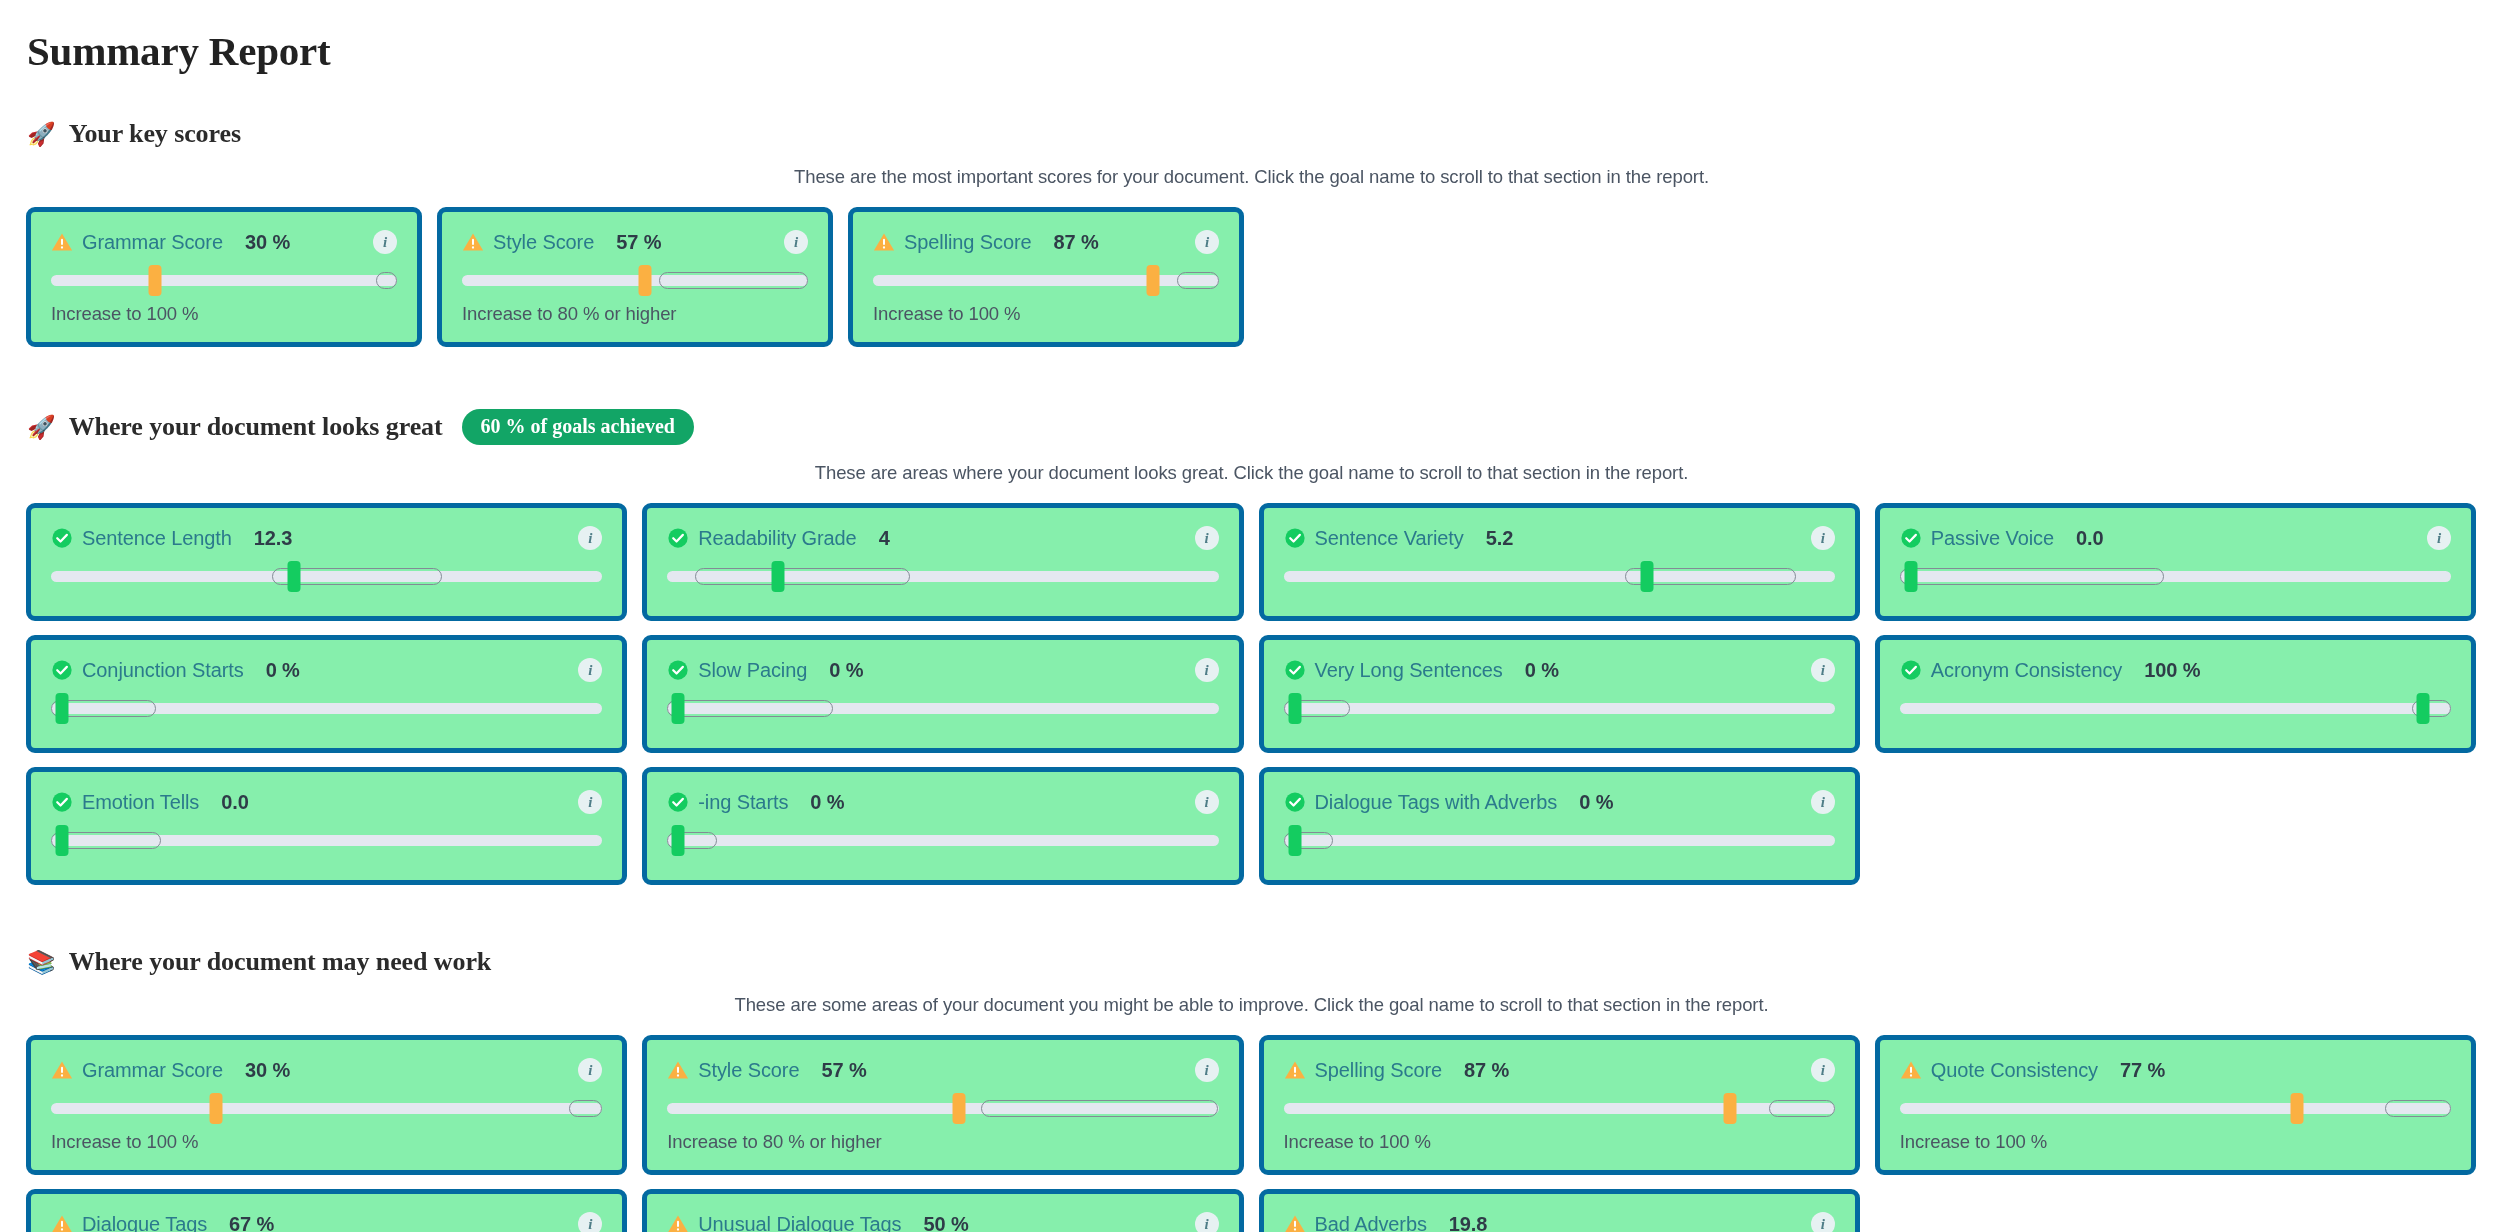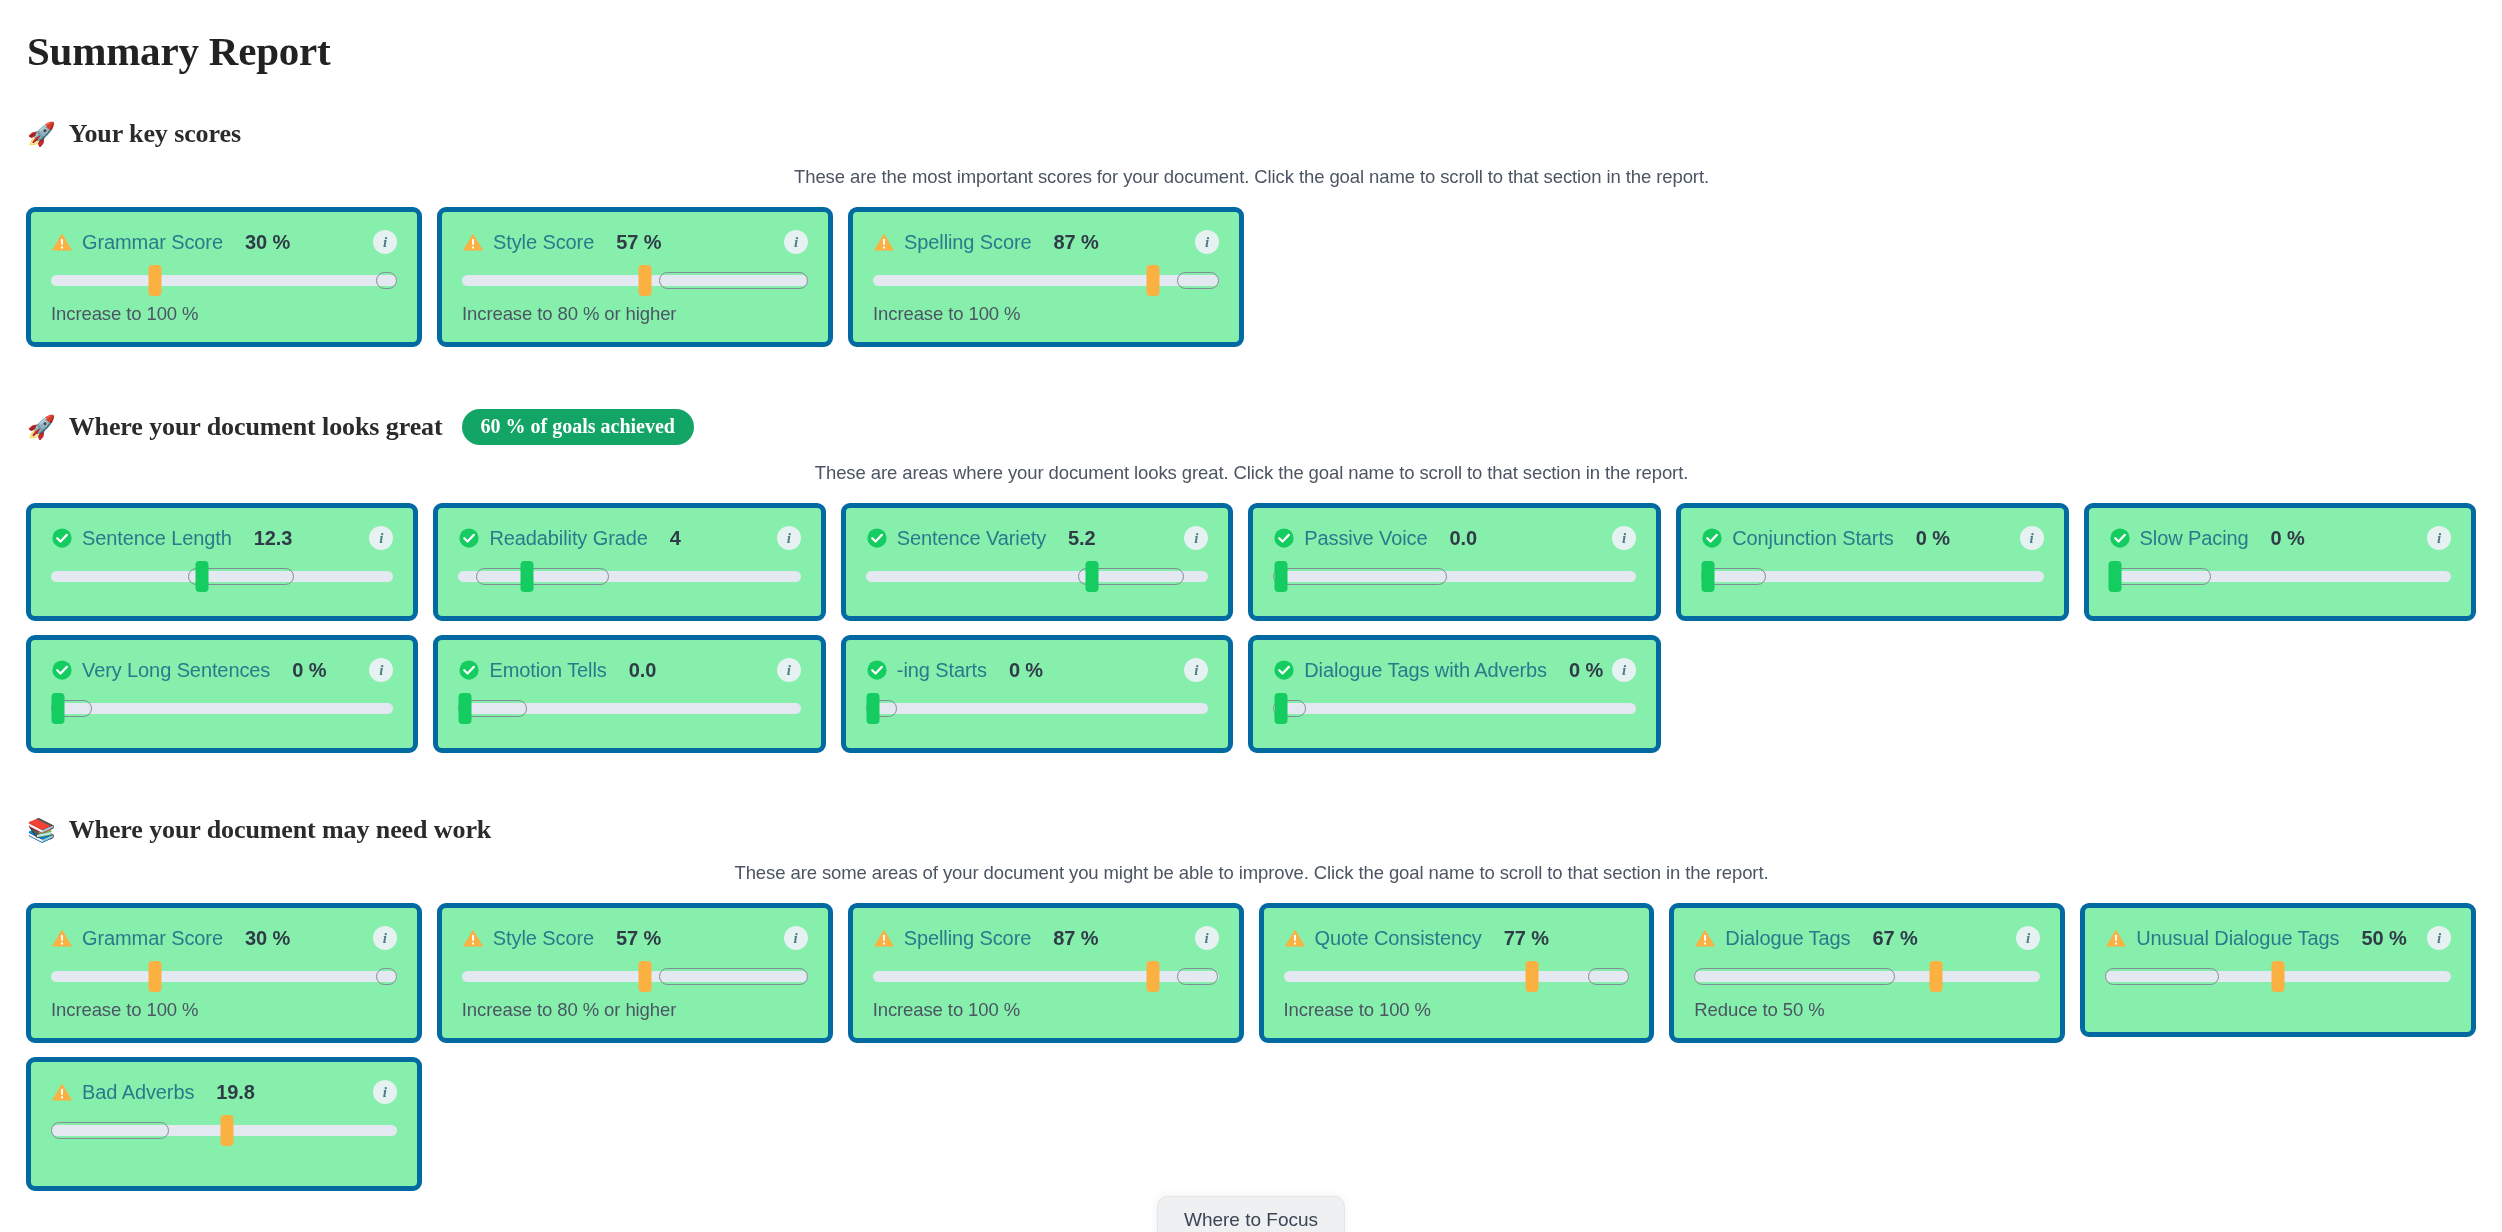--- a/index.html
+++ b/index.html
@@ -72,21 +72,21 @@
     text-align: center;
   }
 
   
   .grid {
     display: grid;
     gap: 14px 15px;
     align-items: start;
   }
   .grid.cols-3 { grid-template-columns: repeat(3, 1fr); width: 1218px; }
-  .grid.cols-6 { grid-template-columns: repeat(6, 1fr); width: 2450px; }
+  .grid.cols-6 { grid-template-columns: repeat(4, 1fr); width: 2450px; }
 
   .card {
     border: 5px solid #0369a1;
     border-radius: 9px;
     background: #86efac;
     padding: 18px 20px 17px 20px;
     min-height: 94px;
   }
   .card.tall { min-height: 134px; }
 
@@ -411,20 +411,38 @@
           </div>
         </div>
         <div class="card">
           <div class="card-head">
             <span class="status-icon">
               <svg width="22" height="22" viewBox="0 0 24 24" aria-hidden="true">
                 <circle cx="12" cy="12" r="10.5" fill="#14cc60"></circle>
                 <path d="M6.8 12.3 10.4 15.8 17.3 8.6" fill="none" stroke="#ffffff" stroke-width="2.4" stroke-linecap="round" stroke-linejoin="round"></path>
               </svg>
             </span>
+            <span class="goal-label">Acronym Consistency</span>
+            <span class="goal-value">100 %</span>
+            <span class="info-icon hidden">i</span>
+          </div>
+          <div class="slider">
+            <div class="slider-track"></div>
+            <div class="slider-goal" style="left: 93%; width: 7%;"></div>
+            <div class="slider-thumb good" style="left: 95%; background: rgb(20, 204, 96);"></div>
+          </div>
+        </div>
+        <div class="card">
+          <div class="card-head">
+            <span class="status-icon">
+              <svg width="22" height="22" viewBox="0 0 24 24" aria-hidden="true">
+                <circle cx="12" cy="12" r="10.5" fill="#14cc60"></circle>
+                <path d="M6.8 12.3 10.4 15.8 17.3 8.6" fill="none" stroke="#ffffff" stroke-width="2.4" stroke-linecap="round" stroke-linejoin="round"></path>
+              </svg>
+            </span>
             <span class="goal-label">Emotion Tells</span>
             <span class="goal-value">0.0</span>
             <span class="info-icon">i</span>
           </div>
           <div class="slider">
             <div class="slider-track"></div>
             <div class="slider-goal" style="left: 0%; width: 20%;"></div>
             <div class="slider-thumb good" style="left: 2%; background: rgb(20, 204, 96);"></div>
           </div>
         </div>

